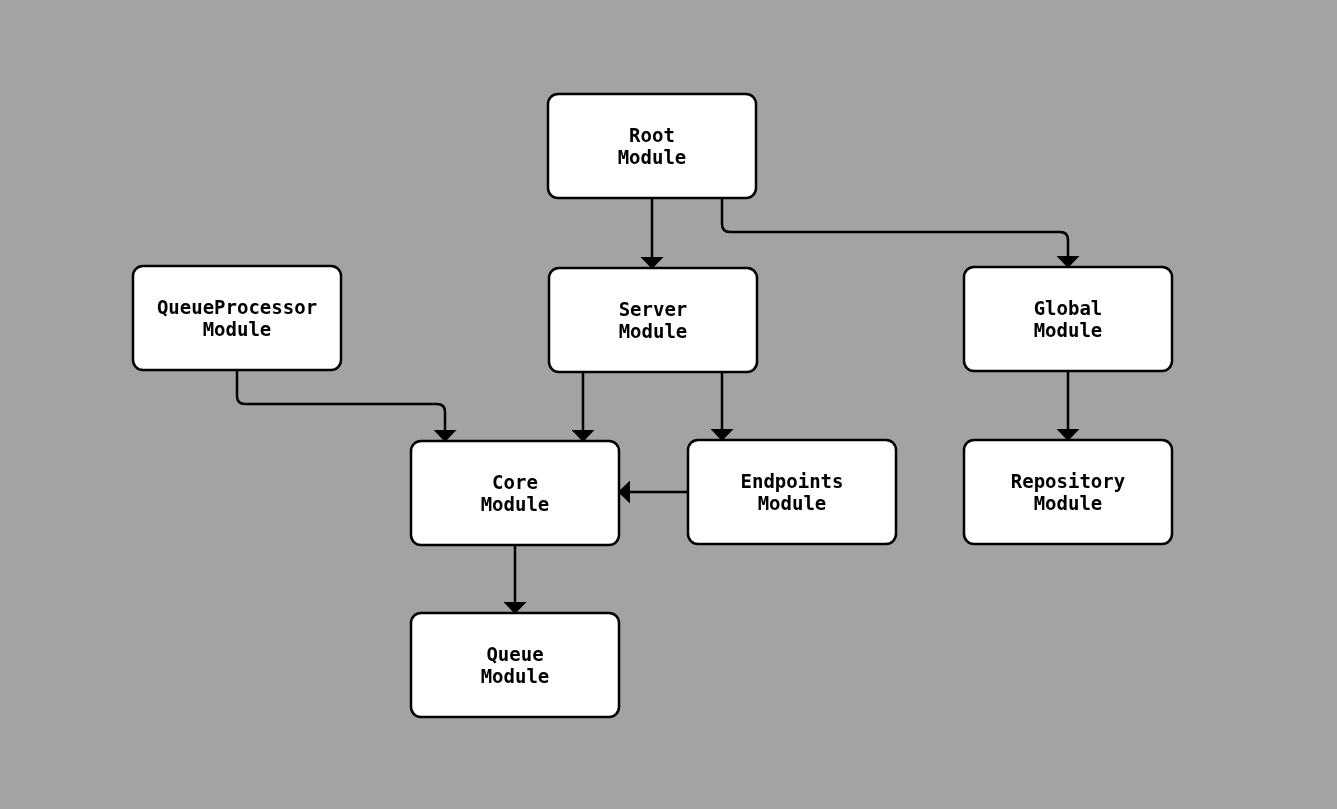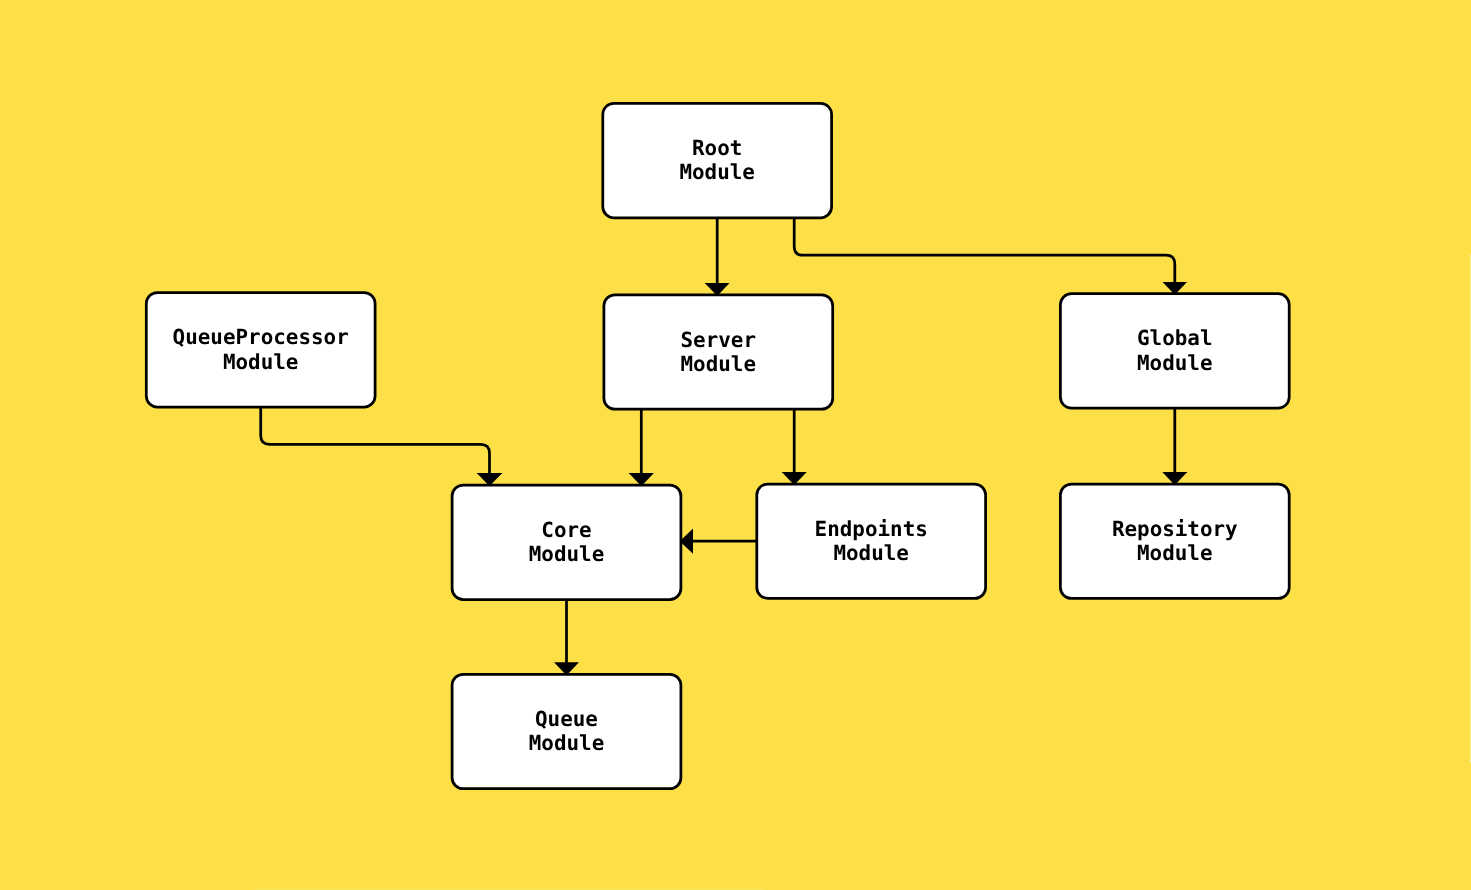--- a/index.html
+++ b/index.html
@@ -4,21 +4,21 @@
 <style>
   html, body {
     margin: 0;
     padding: 0;
     background: #ffffff;
   }
   .canvas {
     position: relative;
     width: 1337px;
     height: 809px;
-    background: #fde047;
+    background: #a3a3a3;
     overflow: hidden;
     font-family: "DejaVu Sans Mono", monospace;
   }
   svg { display: block; }
   .node-rect {
     fill: #ffffff;
     stroke: #000000;
     stroke-width: 2.5;
   }
   .node-label {

